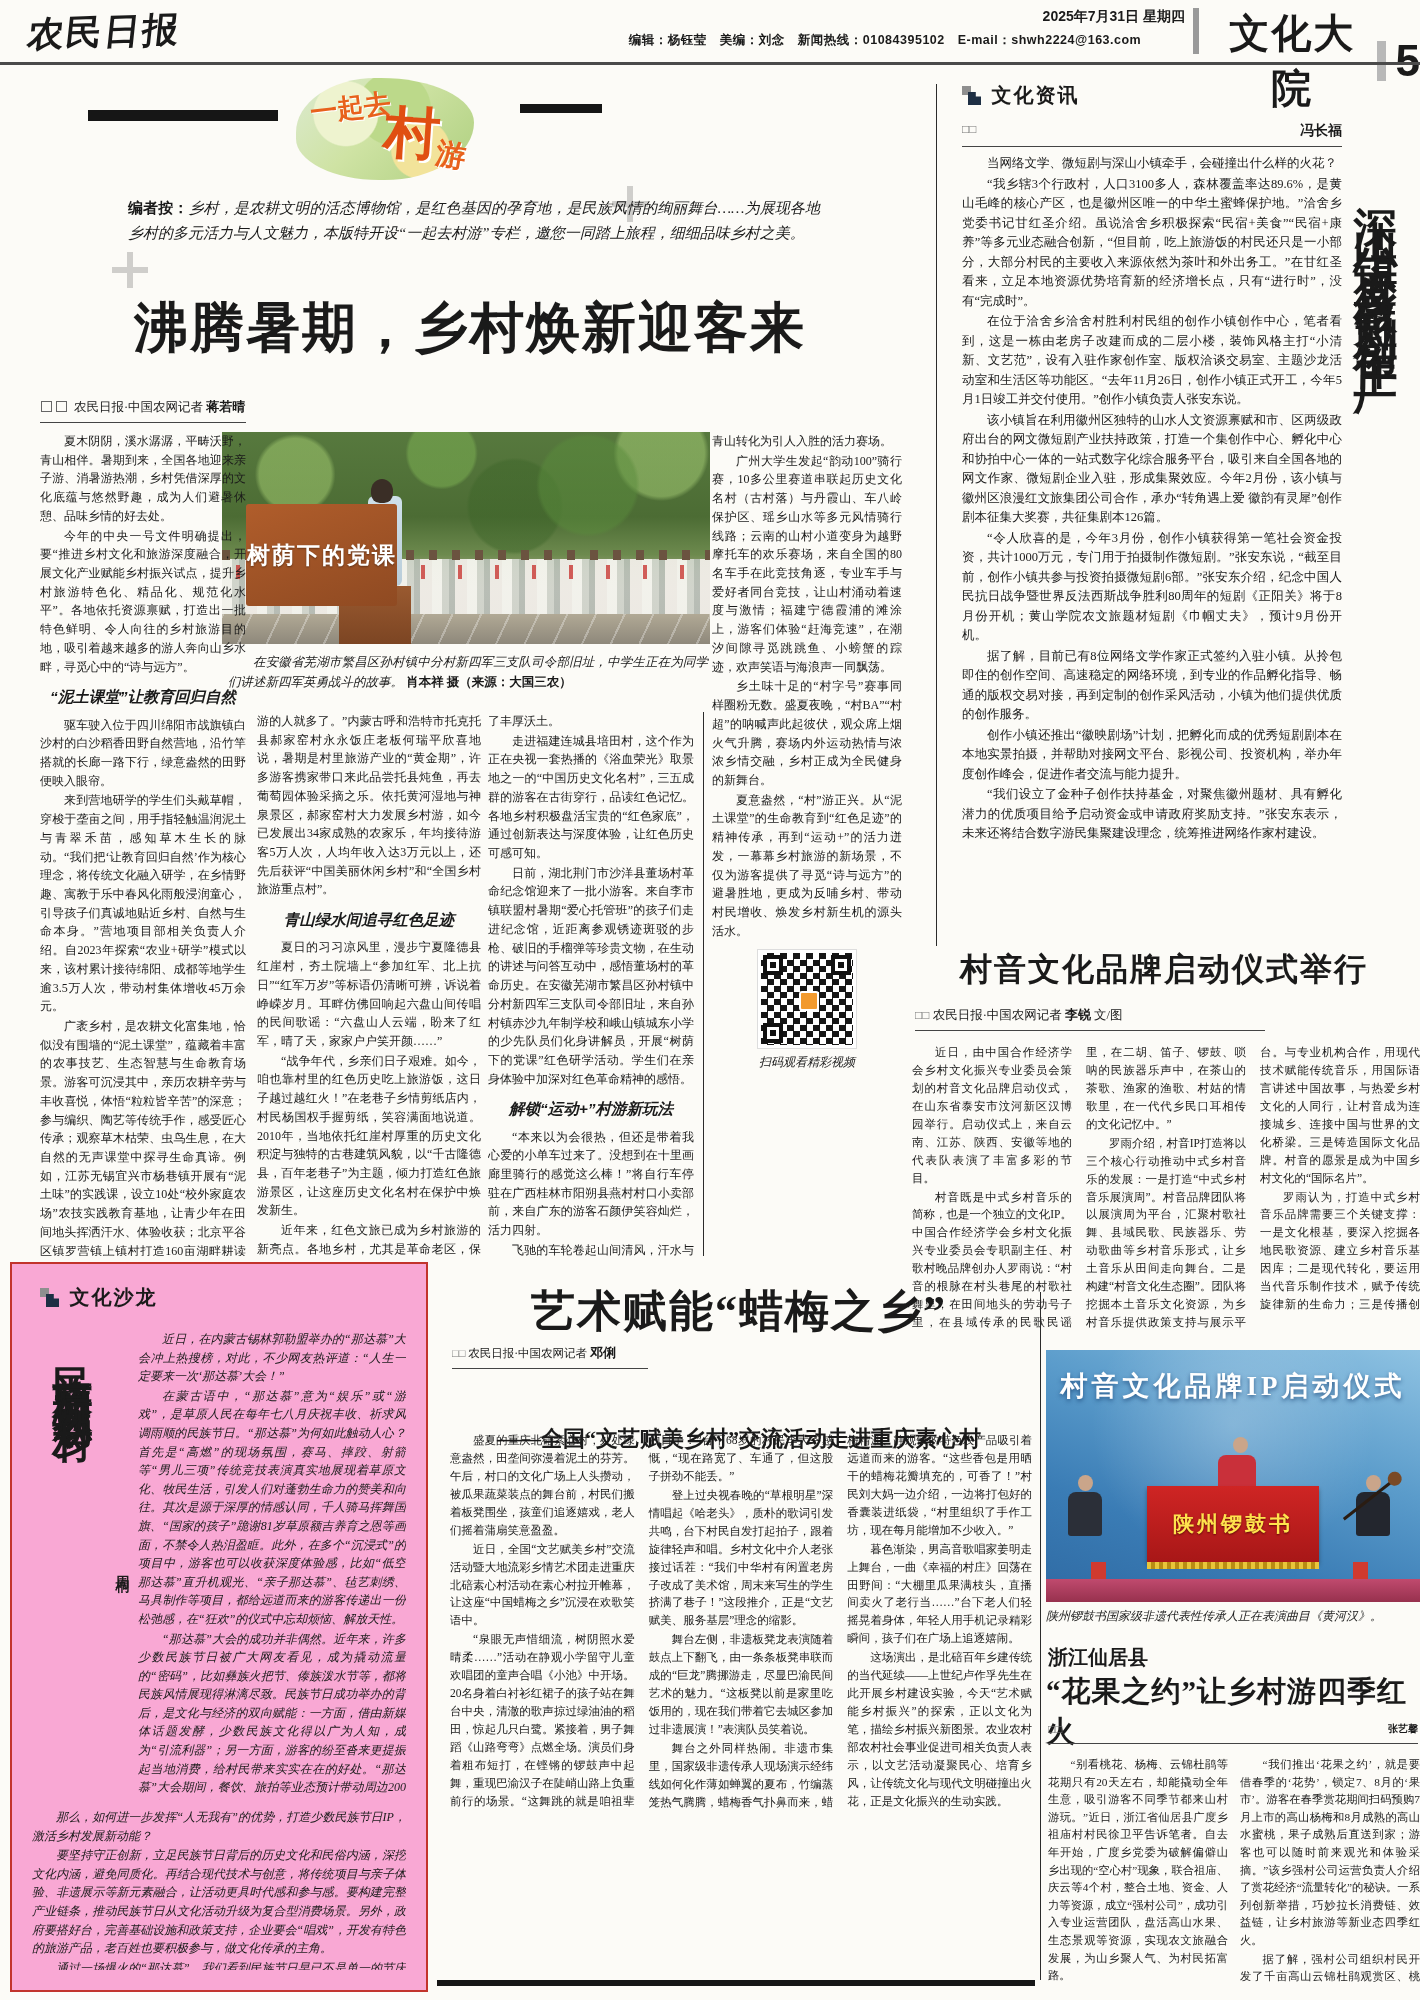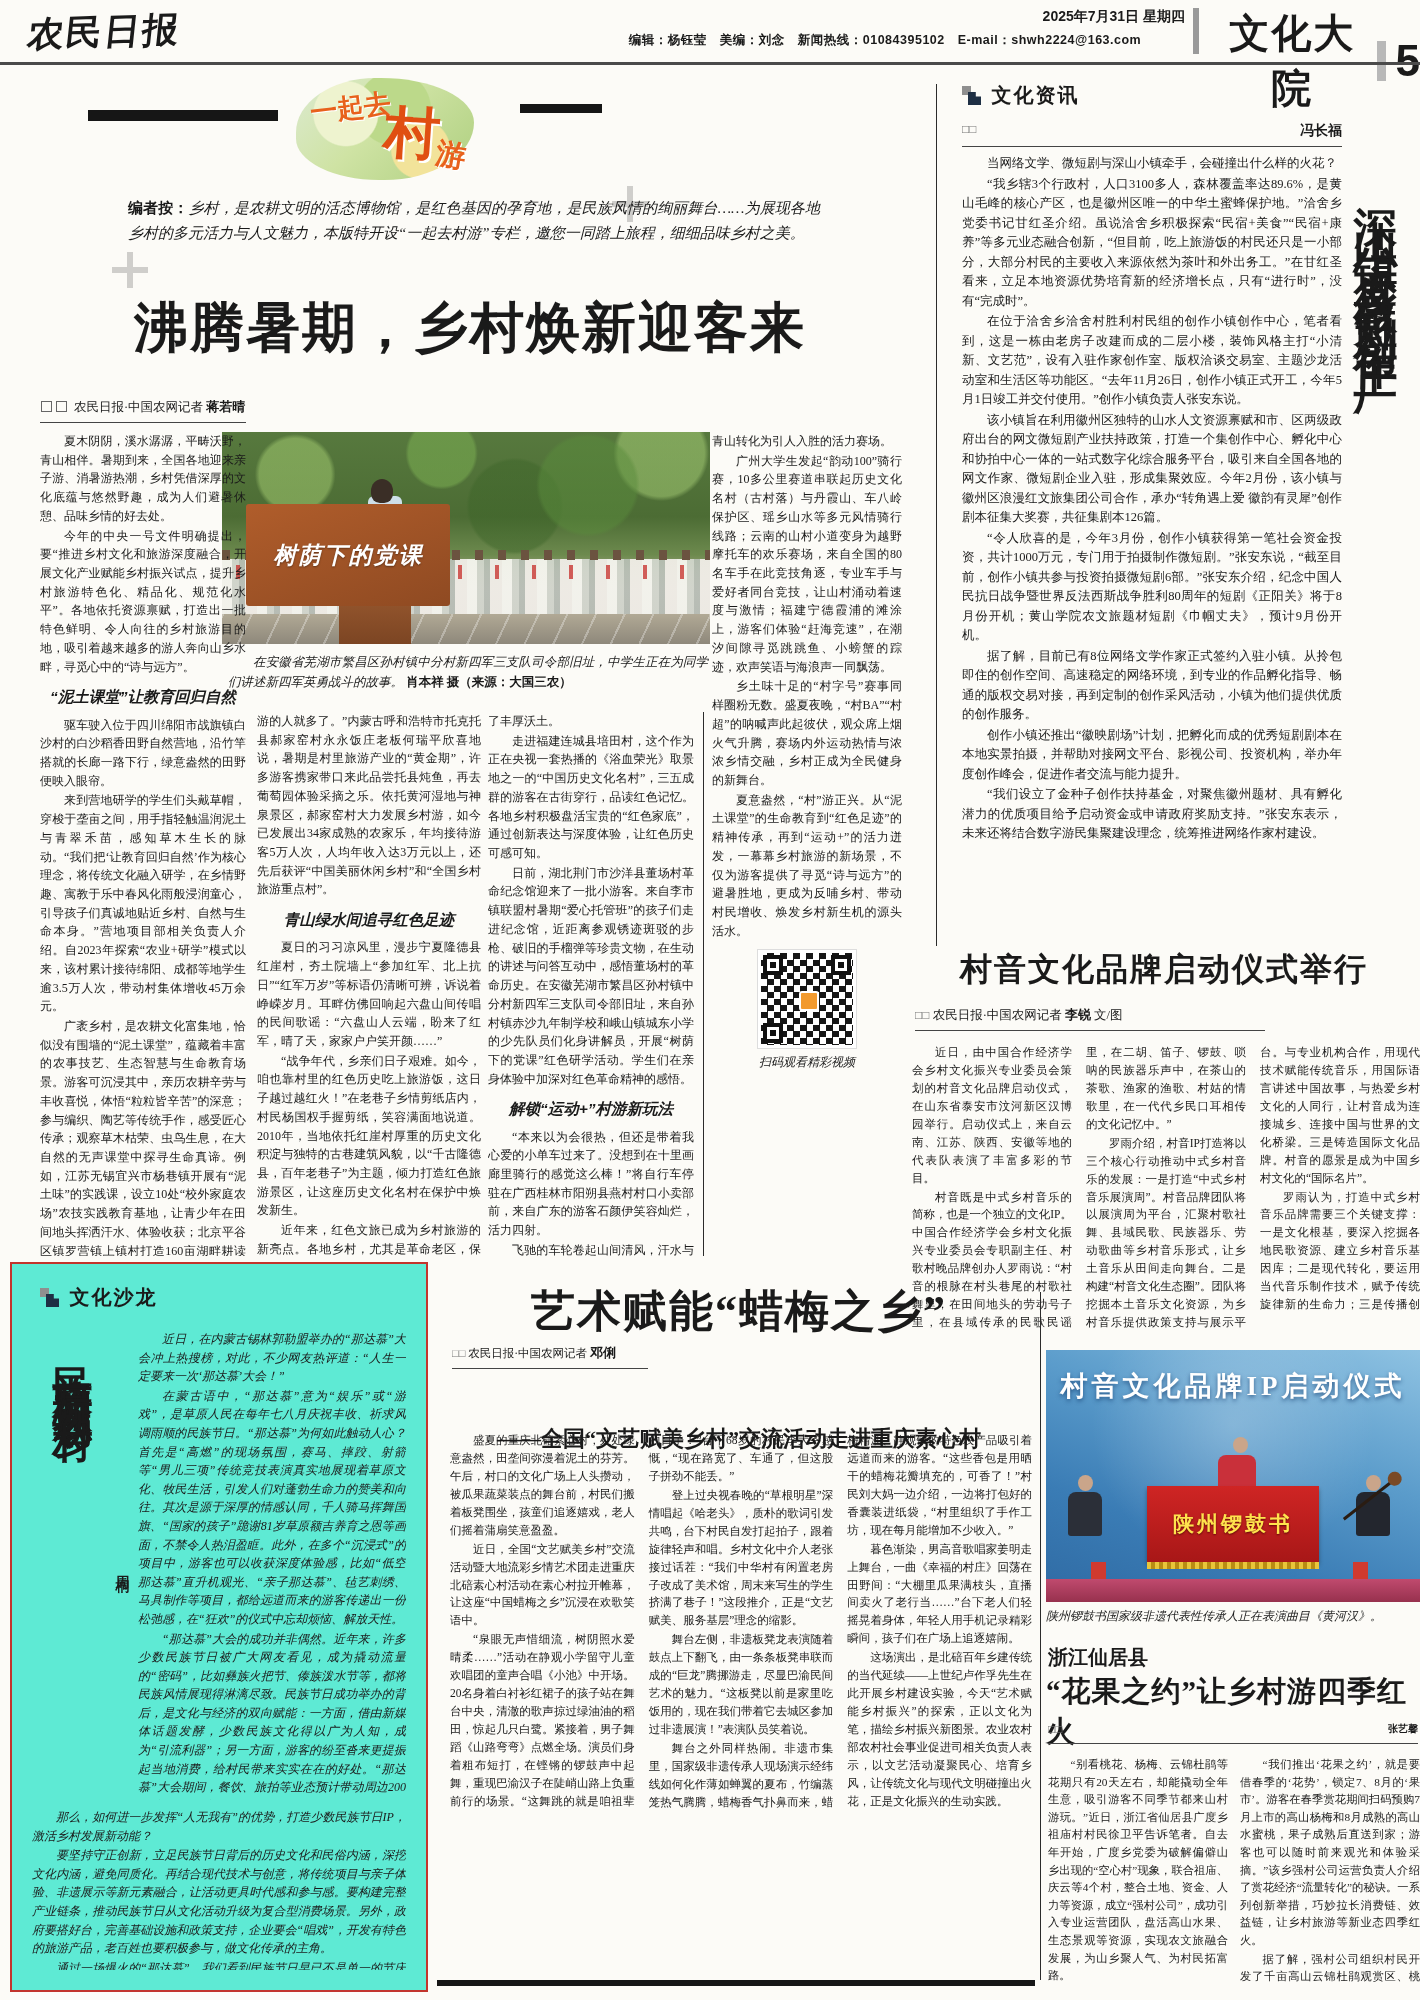--- a/index.html
+++ b/index.html
@@ -45,23 +45,23 @@
      radial-gradient(circle at 90% 10%,rgba(170,210,120,.5) 0 9%,transparent 10%),
      radial-gradient(circle at 60% 35%,rgba(60,100,40,.45) 0 14%,transparent 15%);}
   .crowd{position:absolute;left:0;right:0;bottom:13%;height:27%;
      background:repeating-linear-gradient(90deg,rgba(246,246,240,.95) 0 10px,rgba(214,218,210,.9) 10px 17px,rgba(188,195,188,.85) 17px 23px,rgba(241,238,232,.95) 23px 35px);}
   .crowd::before{content:"";position:absolute;left:0;right:0;top:-9px;height:10px;
      background:repeating-linear-gradient(90deg,#6b5340 0 8px,transparent 8px 23px);}
   .crowd::after{content:"";position:absolute;left:0;right:0;top:6px;height:14px;
      background:repeating-linear-gradient(90deg,transparent 0 14px,rgba(198,44,40,.75) 14px 18px,transparent 18px 37px);}
   .stones{position:absolute;left:0;right:0;bottom:0;height:14%;
      background:linear-gradient(#b1a995,#8e887b),repeating-linear-gradient(115deg,rgba(255,255,255,.3) 0 2px,transparent 2px 26px);background-blend-mode:overlay;}
-  .sign1{position:absolute;left:5%;top:34%;width:204px;height:102px;border-radius:3px;
+  .sign1{position:absolute;left:5%;top:34%;width:151px;height:102px;border-radius:3px;
      background:linear-gradient(160deg,#b05d2b,#8f4a22);display:flex;align-items:center;justify-content:center;
-     color:#fff;font-weight:bold;font-size:23px;letter-spacing:2px;text-shadow:0 1px 2px rgba(0,0,0,.4);font-style:italic;}
+     color:#fff;font-weight:bold;font-size:23px;letter-spacing:2px;text-shadow:0 1px 2px rgba(0,0,0,.4);}
   .speaker-body{position:absolute;left:30%;top:30%;width:34px;height:90px;background:linear-gradient(#cfe0ea,#b9cdd9);border-radius:6px;}
   .speaker-head{position:absolute;left:30.6%;top:22%;width:22px;height:24px;background:#3a2e26;border-radius:50% 50% 40% 40%;}
   .lectern{position:absolute;left:24%;bottom:0;width:72px;height:58px;background:linear-gradient(#9a5a30,#7c4523);}
   
   .qr-wrap{margin:10px auto 0 auto;width:100px;text-align:center;text-indent:0;}
   .qr{position:relative;width:92px;height:92px;margin:0 auto;background:#fff;border:3px solid #fff;outline:1px solid #ddd;
       background-image:repeating-conic-gradient(#161616 0% 25%,#ffffff 0% 50%);background-size:13px 13px;}
   .fp{position:absolute;width:20px;height:20px;background:#fff;border:4px solid #111;box-sizing:border-box;}
   .fp::before{content:"";position:absolute;left:3px;top:3px;width:6px;height:6px;background:#111;}
   .qr-logo{position:absolute;left:38px;top:38px;width:16px;height:16px;background:#f29a2e;border:2px solid #fff;border-radius:3px;}
@@ -82,21 +82,21 @@
      background:repeating-linear-gradient(90deg,#e9c53a 0 4px,#b98c12 4px 8px);}
   .redtable span{color:#ffe34d;font-weight:900;font-size:21px;letter-spacing:3px;text-shadow:0 1px 2px #5e0707;}
   .perf-head{position:absolute;width:15px;height:16px;background:#caa58a;border-radius:50%;}
   .perf-body{position:absolute;width:34px;height:44px;border-radius:8px 8px 3px 3px;}
   .stool{position:absolute;width:15px;height:17px;background:#d03a2f;}
   .floor{position:absolute;left:0;right:0;bottom:0;height:9%;background:linear-gradient(#c04a6e,#97314e);}
   .micstand{position:absolute;width:2px;height:70px;background:#1d2430;}
   .sanxian{position:absolute;width:64px;height:3px;background:#2a1c12;transform:rotate(-38deg);}
   .sanxian::after{content:"";position:absolute;right:-8px;top:-6px;width:14px;height:14px;background:#7a4a26;border-radius:50%;}
   
-  .redbox{border:2px solid #c2342c;background:#5eead4;}
+  .redbox{border:2px solid #c2342c;background:#f9a8d4;}
   .salon-title{font-weight:900;font-size:40px;letter-spacing:6px;line-height:1;}
   
   .h-main{font-weight:900;text-align:center;letter-spacing:2px;}
   .thickbar{background:#161616;}
 </style>
 </head>
 <body>
 
 <div class="page">
 

